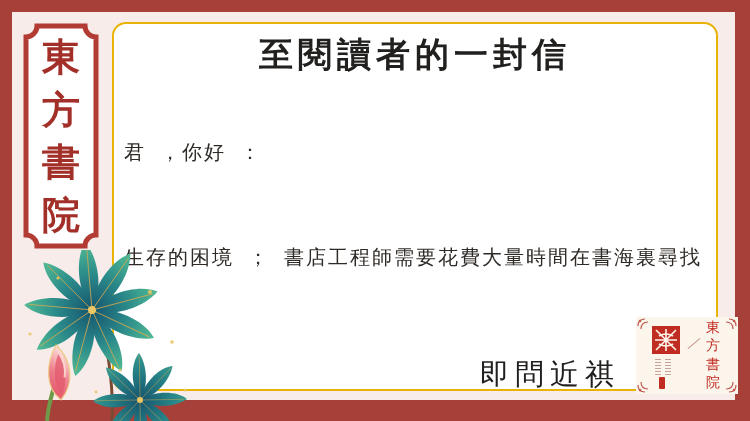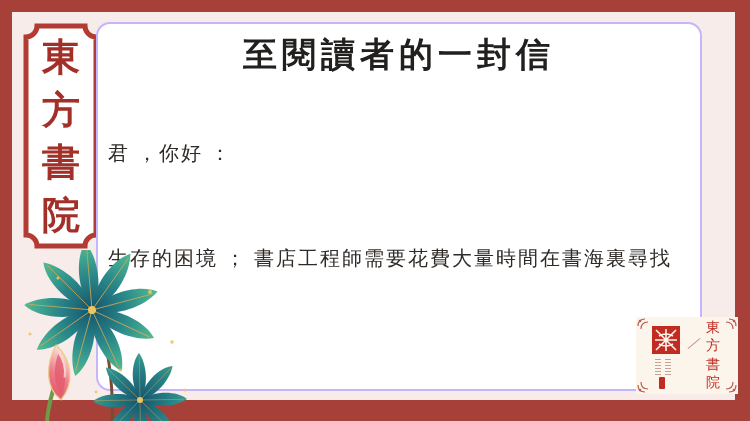--- a/index.html
+++ b/index.html
@@ -27,38 +27,38 @@
   .banner-chars{
     position:absolute;left:0;top:0;width:82px;height:232px;
     display:flex;flex-direction:column;align-items:center;justify-content:space-between;
     padding:18px 0;box-sizing:border-box;
   }
   .banner-chars span{
     font-size:38px;line-height:1;color:#A22F28;font-weight:bold;
   }
   
   .panel{
-    position:absolute;left:96px;top:22px;width:606px;height:369px;
-    background:#FFFFFF;border:2px solid #c4b5fd;border-radius:14px;
+    position:absolute;left:112px;top:22px;width:606px;height:369px;
+    background:#FFFFFF;border:2px solid #eab308;border-radius:14px;
     box-sizing:border-box;
   }
   .title{
     margin:8px 0 0 0;
     text-align:center;
     font-size:34px;font-weight:bold;
     letter-spacing:5px;
     color:#22201E;
   }
   .bodytext{
     position:absolute;left:10px;top:42px;width:596px;
     font-size:20px;line-height:35px;letter-spacing:2px;
     color:#2F2A26;
     white-space:pre-wrap;
   }
-  .bline{height:35px;white-space:nowrap;}
+  .bline{height:35px;white-space:nowrap;font-family:Liberation Mono, monospace;}
   .closing{
     position:absolute;right:96px;top:331px;
     font-size:29px;letter-spacing:6px;color:#22201E;
     white-space:nowrap;
   }
   
   .sealbadge{
     position:absolute;left:636px;top:317px;width:102px;height:77px;
     background:#FBF5EB;
     cursor:pointer;
@@ -112,20 +112,21 @@
   <div class="panel">
     <h1 class="title">至閱讀者的一封信</h1>
     <div class="bodytext">
       <div class="bline">君 ，你好 ：</div>
       <div class="bline">生存的困境 ； 書店工程師需要花費大量時間在書海裏尋找</div>
       
       
       
       
     </div>
+    <div class="closing">即問近祺</div>
   </div>
 
   <div class="sealbadge">
     <svg class="corners" width="102" height="77" viewBox="0 0 102 77">
       <g stroke="#C0584F" stroke-width="1.2" fill="none">
         <path d="M2,9 Q2,2 9,2 M5,12 Q5,5 12,5"></path>
         <path d="M93,2 Q100,2 100,9 M90,5 Q97,5 97,12"></path>
         <path d="M100,68 Q100,75 93,75 M97,65 Q97,72 90,72"></path>
         <path d="M9,75 Q2,75 2,68 M12,72 Q5,72 5,65"></path>
       </g>

